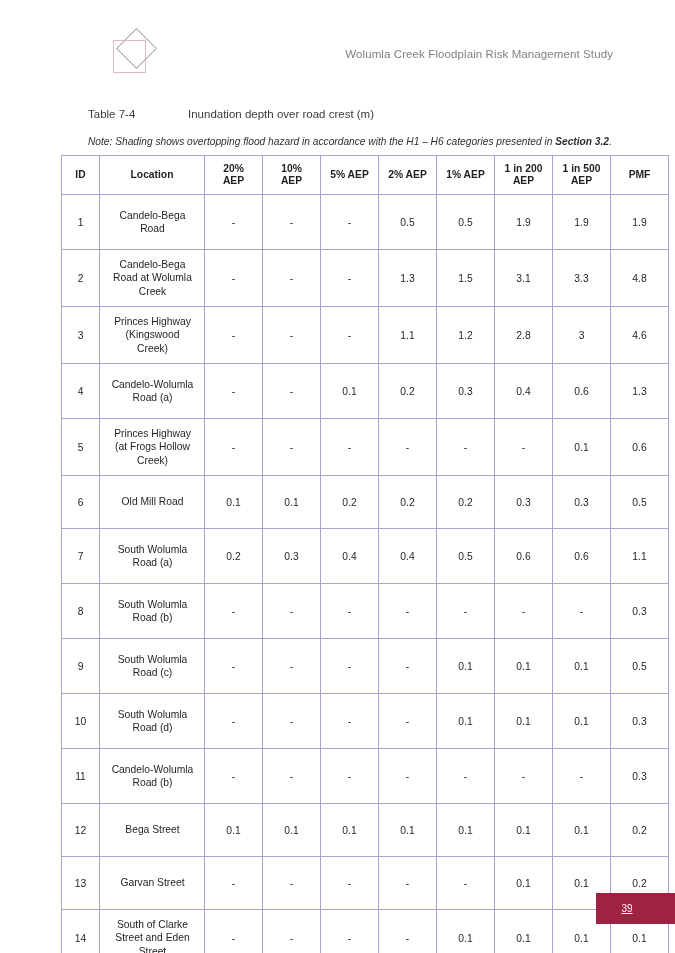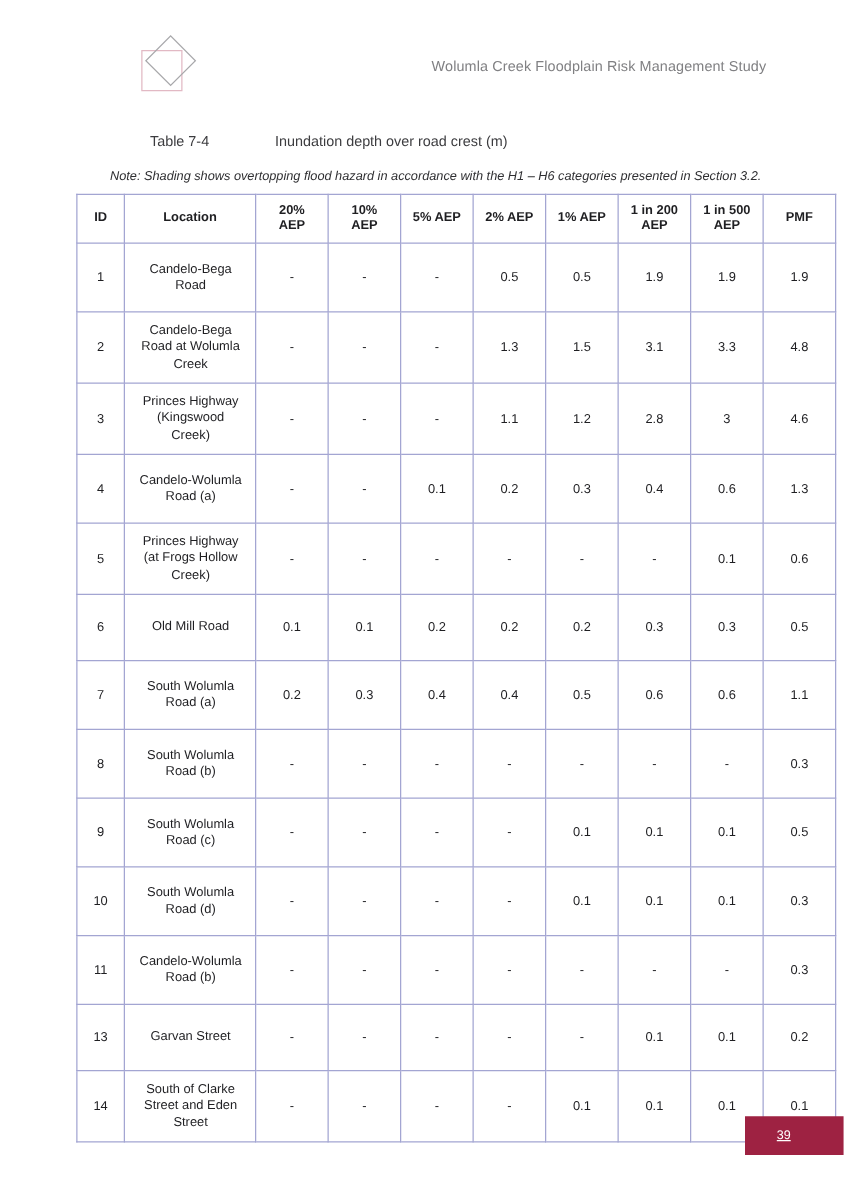--- a/index.html
+++ b/index.html
@@ -76,35 +76,34 @@
     position: absolute;
     left: 88px;
     top: 108px;
     font-size: 11.5px;
     color: #3c3c3f;
     white-space: nowrap;
   }
   .caption-label {
     display: inline-block;
     width: 100px;
-    margin-left: 32px;
   }
   .caption-text {
     display: inline-block;
   }
   .note-row {
     position: absolute;
     left: 88px;
     top: 136px;
     font-size: 10.2px;
     font-style: italic;
     color: #2f2f32;
     white-space: nowrap;
   }
-  .note-row b { font-weight: normal; font-style: italic; }
+  .note-row b { font-weight: bold; font-style: italic; }
 
   
   .tbl-wrap {
     position: absolute;
     left: 61px;
     top: 155px;
     width: 553px;
   }
   table.depth {
     border-collapse: collapse;
@@ -400,20 +399,34 @@
           <td class="val h-none">-</td>
           <td class="val h-none">-</td>
           <td class="val h-none">-</td>
           <td class="val h-none">-</td>
           <td class="val h-none">-</td>
           <td class="val h-none">-</td>
           <td class="val h-none">-</td>
           <td class="val h-yellow">0.3</td>
         </tr>
         <tr class="r1">
+          <td class="id">12</td>
+          <td class="loc">
+            <div>Bega Street</div>
+          </td>
+          <td class="val h-purple">0.1</td>
+          <td class="val h-purple">0.1</td>
+          <td class="val h-purple">0.1</td>
+          <td class="val h-purple">0.1</td>
+          <td class="val h-blue">0.1</td>
+          <td class="val h-blue">0.1</td>
+          <td class="val h-blue">0.1</td>
+          <td class="val h-blue">0.2</td>
+        </tr>
+        <tr class="r1">
           <td class="id">13</td>
           <td class="loc">
             <div>Garvan Street</div>
           </td>
           <td class="val h-none">-</td>
           <td class="val h-none">-</td>
           <td class="val h-none">-</td>
           <td class="val h-none">-</td>
           <td class="val h-none">-</td>
           <td class="val h-purple">0.1</td>

